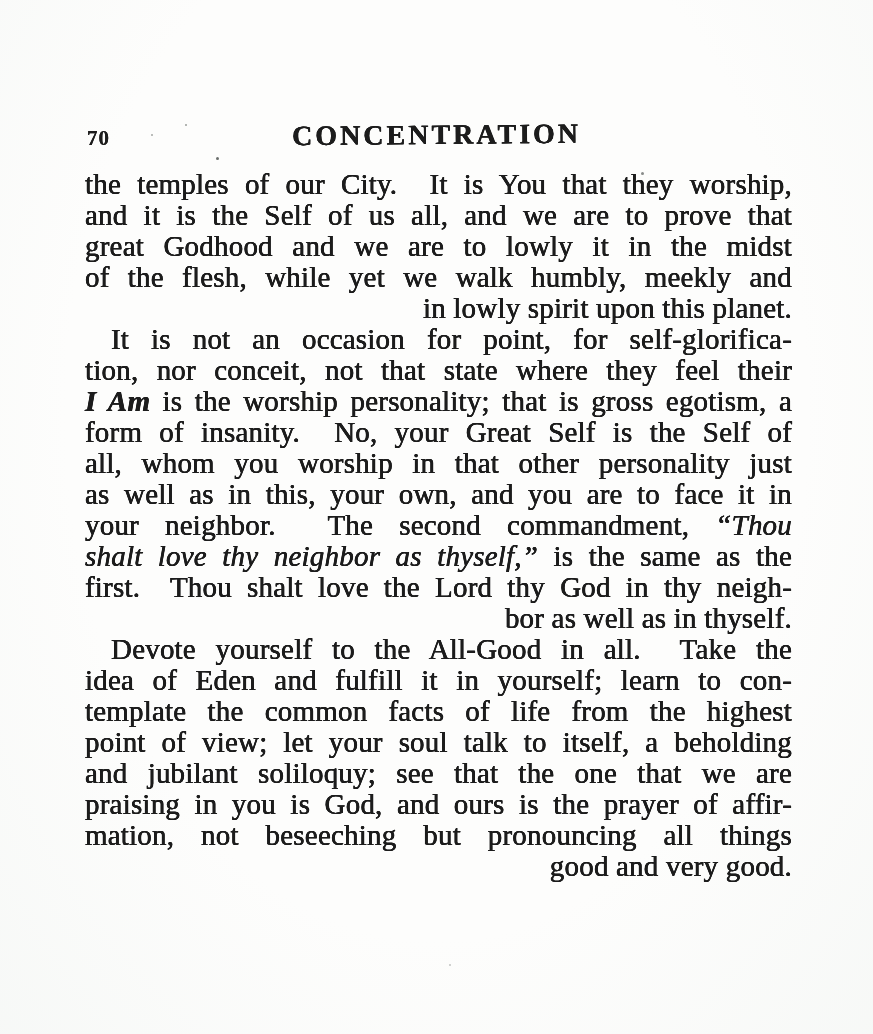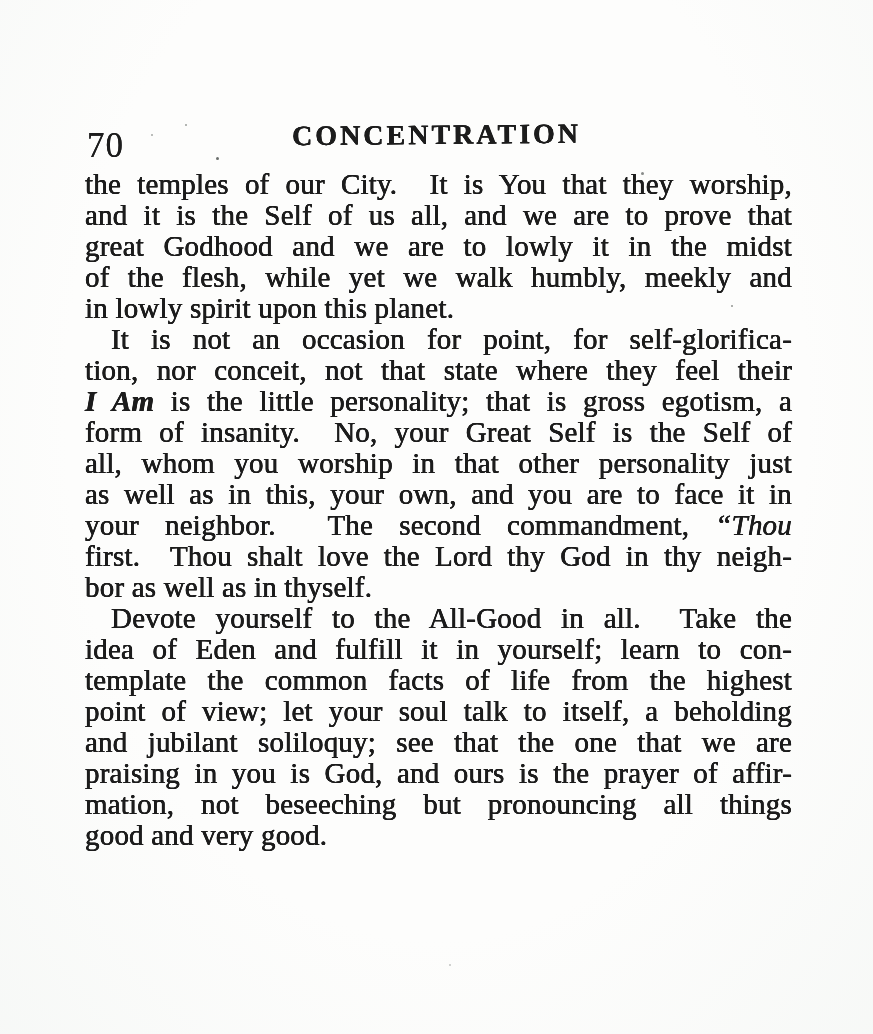--- a/index.html
+++ b/index.html
@@ -17,22 +17,22 @@
     background:
       radial-gradient(ellipse at 50% 40%, rgba(255,255,255,0) 60%, rgba(235,240,237,0.35) 100%),
       #fdfdfc;
     font-family: "Liberation Serif", "DejaVu Serif", serif;
     color: var(--ink, #1c1c1c);
   }
   .pagenum {
     position: absolute;
     left: 87px;
     top: 126px;
-    font-size: 35px;
-    font-weight: normal;
+    font-size: 21px;
+    font-weight: bold;
     letter-spacing: 1px;
     text-shadow: 0 0 0.5px currentColor;
   }
   .running-head {
     position: absolute;
     left: 0;
     right: 0;
     top: 119px;
     text-align: center;
     font-size: 28px;
@@ -46,21 +46,21 @@
     left: 85px;
     top: 169px;
     width: 707px;
     font-size: 29px;
     letter-spacing: 0.2px;
     text-shadow: 0.25px 0 0 currentColor, -0.25px 0 0 currentColor, 0 0 0.5px rgba(20,20,20,0.55);
   }
   .text-line {
     line-height: 31px;
     height: 31px;
-    text-align: left;
+    text-align: right;
     white-space: normal;
   }
   .text-line.j {
     text-align: justify;
     text-align-last: justify;
   }
   .text-line.indent {
     text-indent: 26px;
   }
   .seg-italic { font-style: italic; }
@@ -78,25 +78,26 @@
   <span class="pagenum">70</span>
   <div class="running-head">CONCENTRATION</div>
   <div class="text-block">
       <div class="text-line j"><span class="">the temples of our City.&nbsp; It is You that they worship,</span></div>
       <div class="text-line j"><span class="">and it is the Self of us all, and we are to prove that</span></div>
       <div class="text-line j"><span class="">great Godhood and we are to lowly it in the midst</span></div>
       <div class="text-line j"><span class="">of the flesh, while yet we walk humbly, meekly and</span></div>
       <div class="text-line"><span class="">in lowly spirit upon this planet.</span></div>
       <div class="text-line j indent"><span class="">It is not an occasion for point, for self-glorifica-</span></div>
       <div class="text-line j"><span class="">tion, nor conceit, not that state where they feel their</span></div>
-      <div class="text-line j"><span class="seg-bold-italic">I Am</span><span class=""> is the little personality; that is gross egotism, a</span></div>
+      <div class="text-line j"><span class="seg-bold-italic">I Am</span><span class=""> is the worship personality; that is gross egotism, a</span></div>
       <div class="text-line j"><span class="">form of insanity.&nbsp; No, your Great Self is the Self of</span></div>
       <div class="text-line j"><span class="">all, whom you worship in that other personality just</span></div>
       <div class="text-line j"><span class="">as well as in this, your own, and you are to face it in</span></div>
       <div class="text-line j"><span class="">your neighbor.&nbsp; The second commandment, </span><span class="seg-italic">“Thou</span></div>
+      <div class="text-line j"><span class="seg-italic">shalt love thy neighbor as thyself,”</span><span class=""> is the same as the</span></div>
       <div class="text-line j"><span class="">first.&nbsp; Thou shalt love the Lord thy God in thy neigh-</span></div>
       <div class="text-line"><span class="">bor as well as in thyself.</span></div>
       <div class="text-line j indent"><span class="">Devote yourself to the All-Good in all.&nbsp; Take the</span></div>
       <div class="text-line j"><span class="">idea of Eden and fulfill it in yourself; learn to con-</span></div>
       <div class="text-line j"><span class="">template the common facts of life from the highest</span></div>
       <div class="text-line j"><span class="">point of view; let your soul talk to itself, a beholding</span></div>
       <div class="text-line j"><span class="">and jubilant soliloquy; see that the one that we are</span></div>
       <div class="text-line j"><span class="">praising in you is God, and ours is the prayer of affir-</span></div>
       <div class="text-line j"><span class="">mation, not beseeching but pronouncing all things</span></div>
       <div class="text-line"><span class="">good and very good.</span></div>

